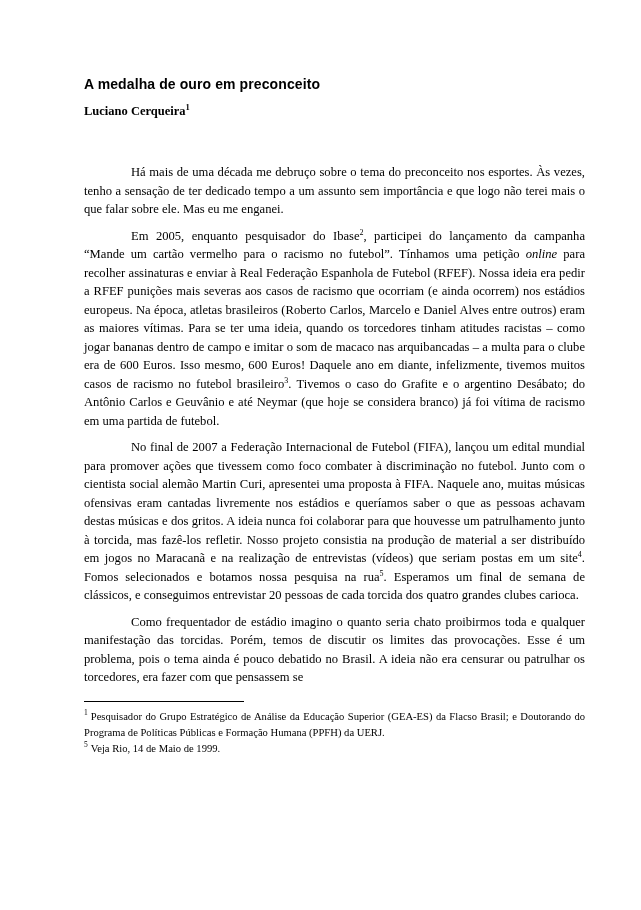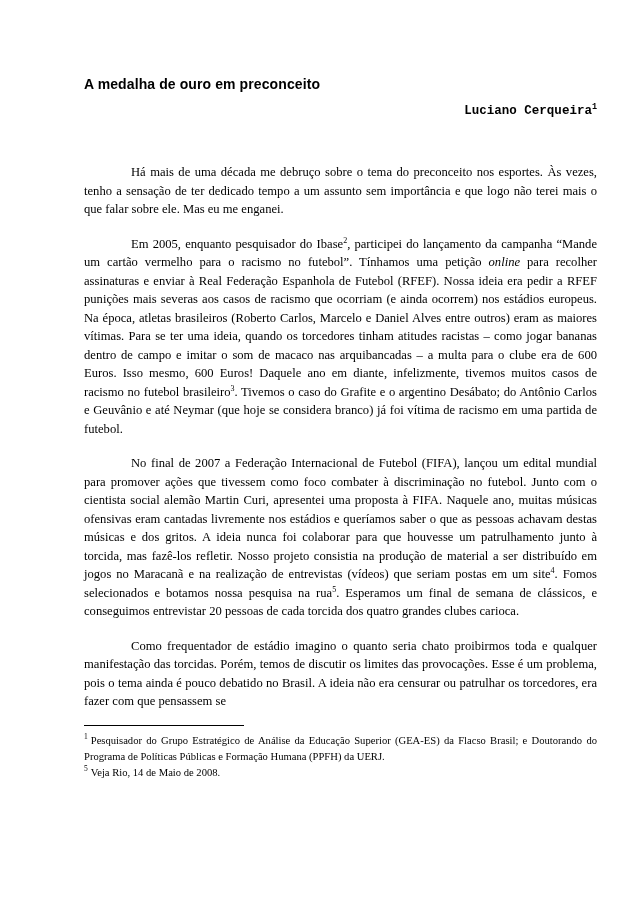--- a/index.html
+++ b/index.html
@@ -5,53 +5,52 @@
   html, body {
     margin: 0;
     padding: 0;
     background: #ffffff;
   }
   .page {
     position: relative;
     width: 641px;
     height: 910px;
     box-sizing: border-box;
-    padding: 76px 44px 0 84px;
+    padding: 76px 56px 0 84px;
     background: #ffffff;
     color: #000000;
     overflow: hidden;
   }
   .doc-title {
     font-family: "Liberation Sans", sans-serif;
     font-weight: 700;
     font-size: 14px;
     line-height: 17px;
     margin: 0 0 11px 0;
     letter-spacing: 0.1px;
   }
   .author-line {
-    font-family: Liberation Mono, monospace;
+    font-family: Liberation Serif, serif;
     font-weight: 700;
     font-size: 12.5px;
     line-height: 15px;
-    text-align: right;
     margin: 0 0 44px 0;
   }
   .author-line sup {
     font-size: 8.5px;
     line-height: 0;
     vertical-align: super;
   }
   .body-text p {
     font-family: "Liberation Serif", serif;
     font-size: 12.6px;
     line-height: 18.5px;
     text-align: justify;
     text-indent: 47px;
-    margin: 16px 0 4px 0;
+    margin: 8px 0 4px 0;
   }
   .body-text p:last-child {
     margin-bottom: 0;
     font-family: Liberation Serif, serif;
   }
   .body-text sup.fn-ref {
     font-size: 8px;
     line-height: 0;
     vertical-align: super;
   }
@@ -109,17 +108,17 @@
 
   <div class="footnotes">
 
     <div class="fn-divider"></div>
 
     <div class="footnote"><sup class="fn-marker">1</sup><span>Pesquisador do Grupo Estratégico de Análise da Educação Superior (GEA-ES) da Flacso Brasil; e Doutorando do Programa de Políticas Públicas e Formação Humana (PPFH) da UERJ.</span></div>
 
 
 
 
-    <div class="footnote"><sup class="fn-marker">5</sup><span>Veja Rio, 14 de Maio de 2008.</span></div>
+    <div class="footnote"><sup class="fn-marker">5</sup><span>Veja Rio, 14 de Maio de 1999.</span></div>
 
   </div>
 
 </div>
 
 </body></html>

